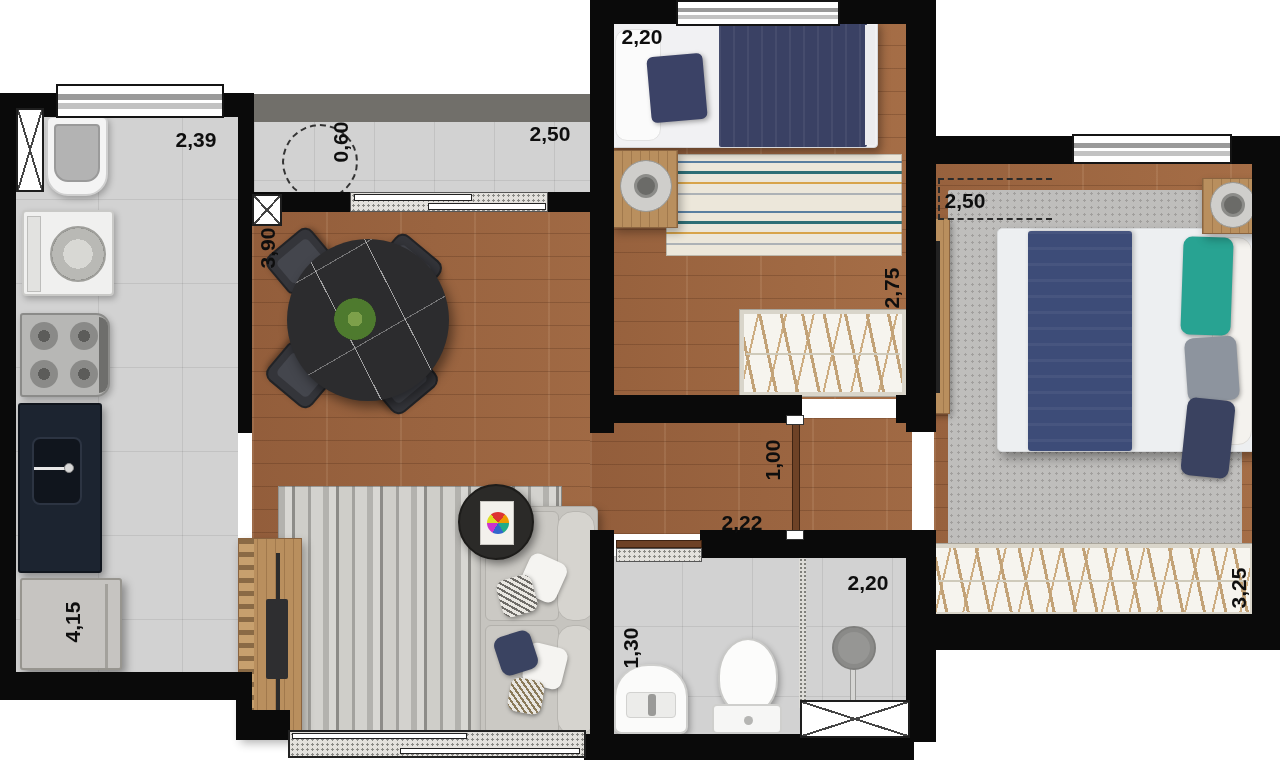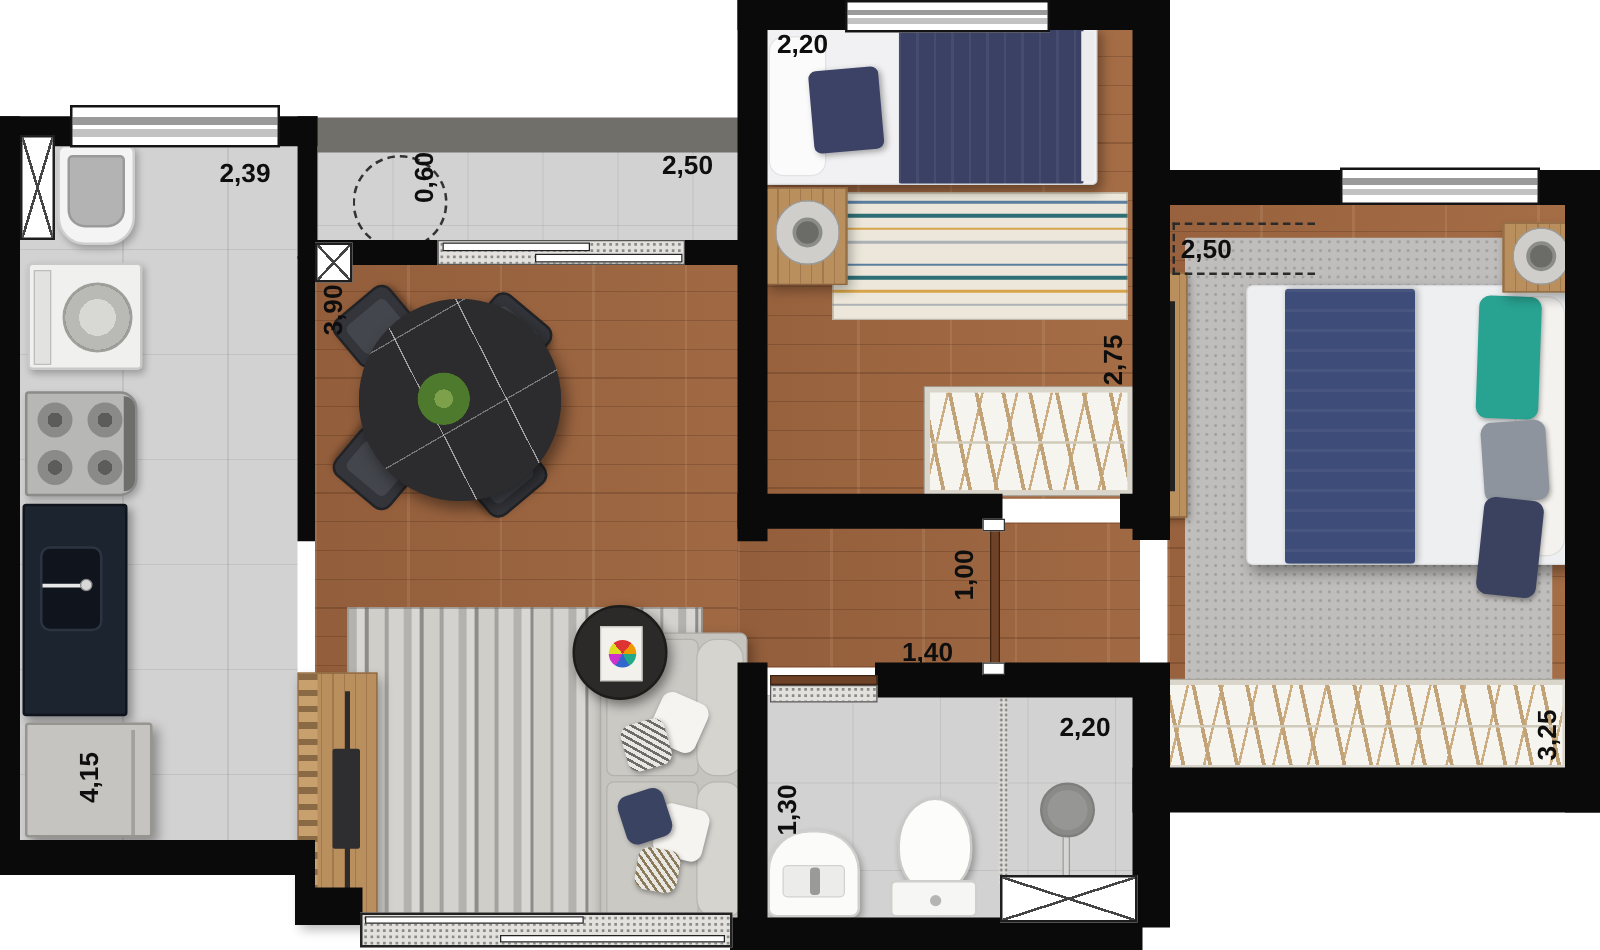--- a/index.html
+++ b/index.html
@@ -239,20 +239,20 @@
   <div class="dashed-circle" style="left:282px;top:124px;width:76px;height:76px;"></div>
 
   <div class="dim" style="left:196px;top:139px;">2,39</div>
   <div class="dim v" style="left:340px;top:142px;">0,60</div>
   <div class="dim" style="left:550px;top:133px;">2,50</div>
   <div class="dim" style="left:642px;top:36px;">2,20</div>
   <div class="dim v" style="left:267px;top:248px;">3,90</div>
   <div class="dim v" style="left:891px;top:288px;">2,75</div>
   <div class="dim" style="left:965px;top:200px;">2,50</div>
   <div class="dim v" style="left:772px;top:460px;">1,00</div>
-  <div class="dim" style="left:742px;top:522px;">1,40</div>
+  <div class="dim" style="left:742px;top:522px;">2,22</div>
   <div class="dim" style="left:868px;top:582px;">2,20</div>
   <div class="dim v" style="left:630px;top:648px;">1,30</div>
   <div class="dim v" style="left:72px;top:622px;">4,15</div>
   <div class="dim v" style="left:1238px;top:588px;">3,25</div>
 
 
 </div>
 
 </body></html>

